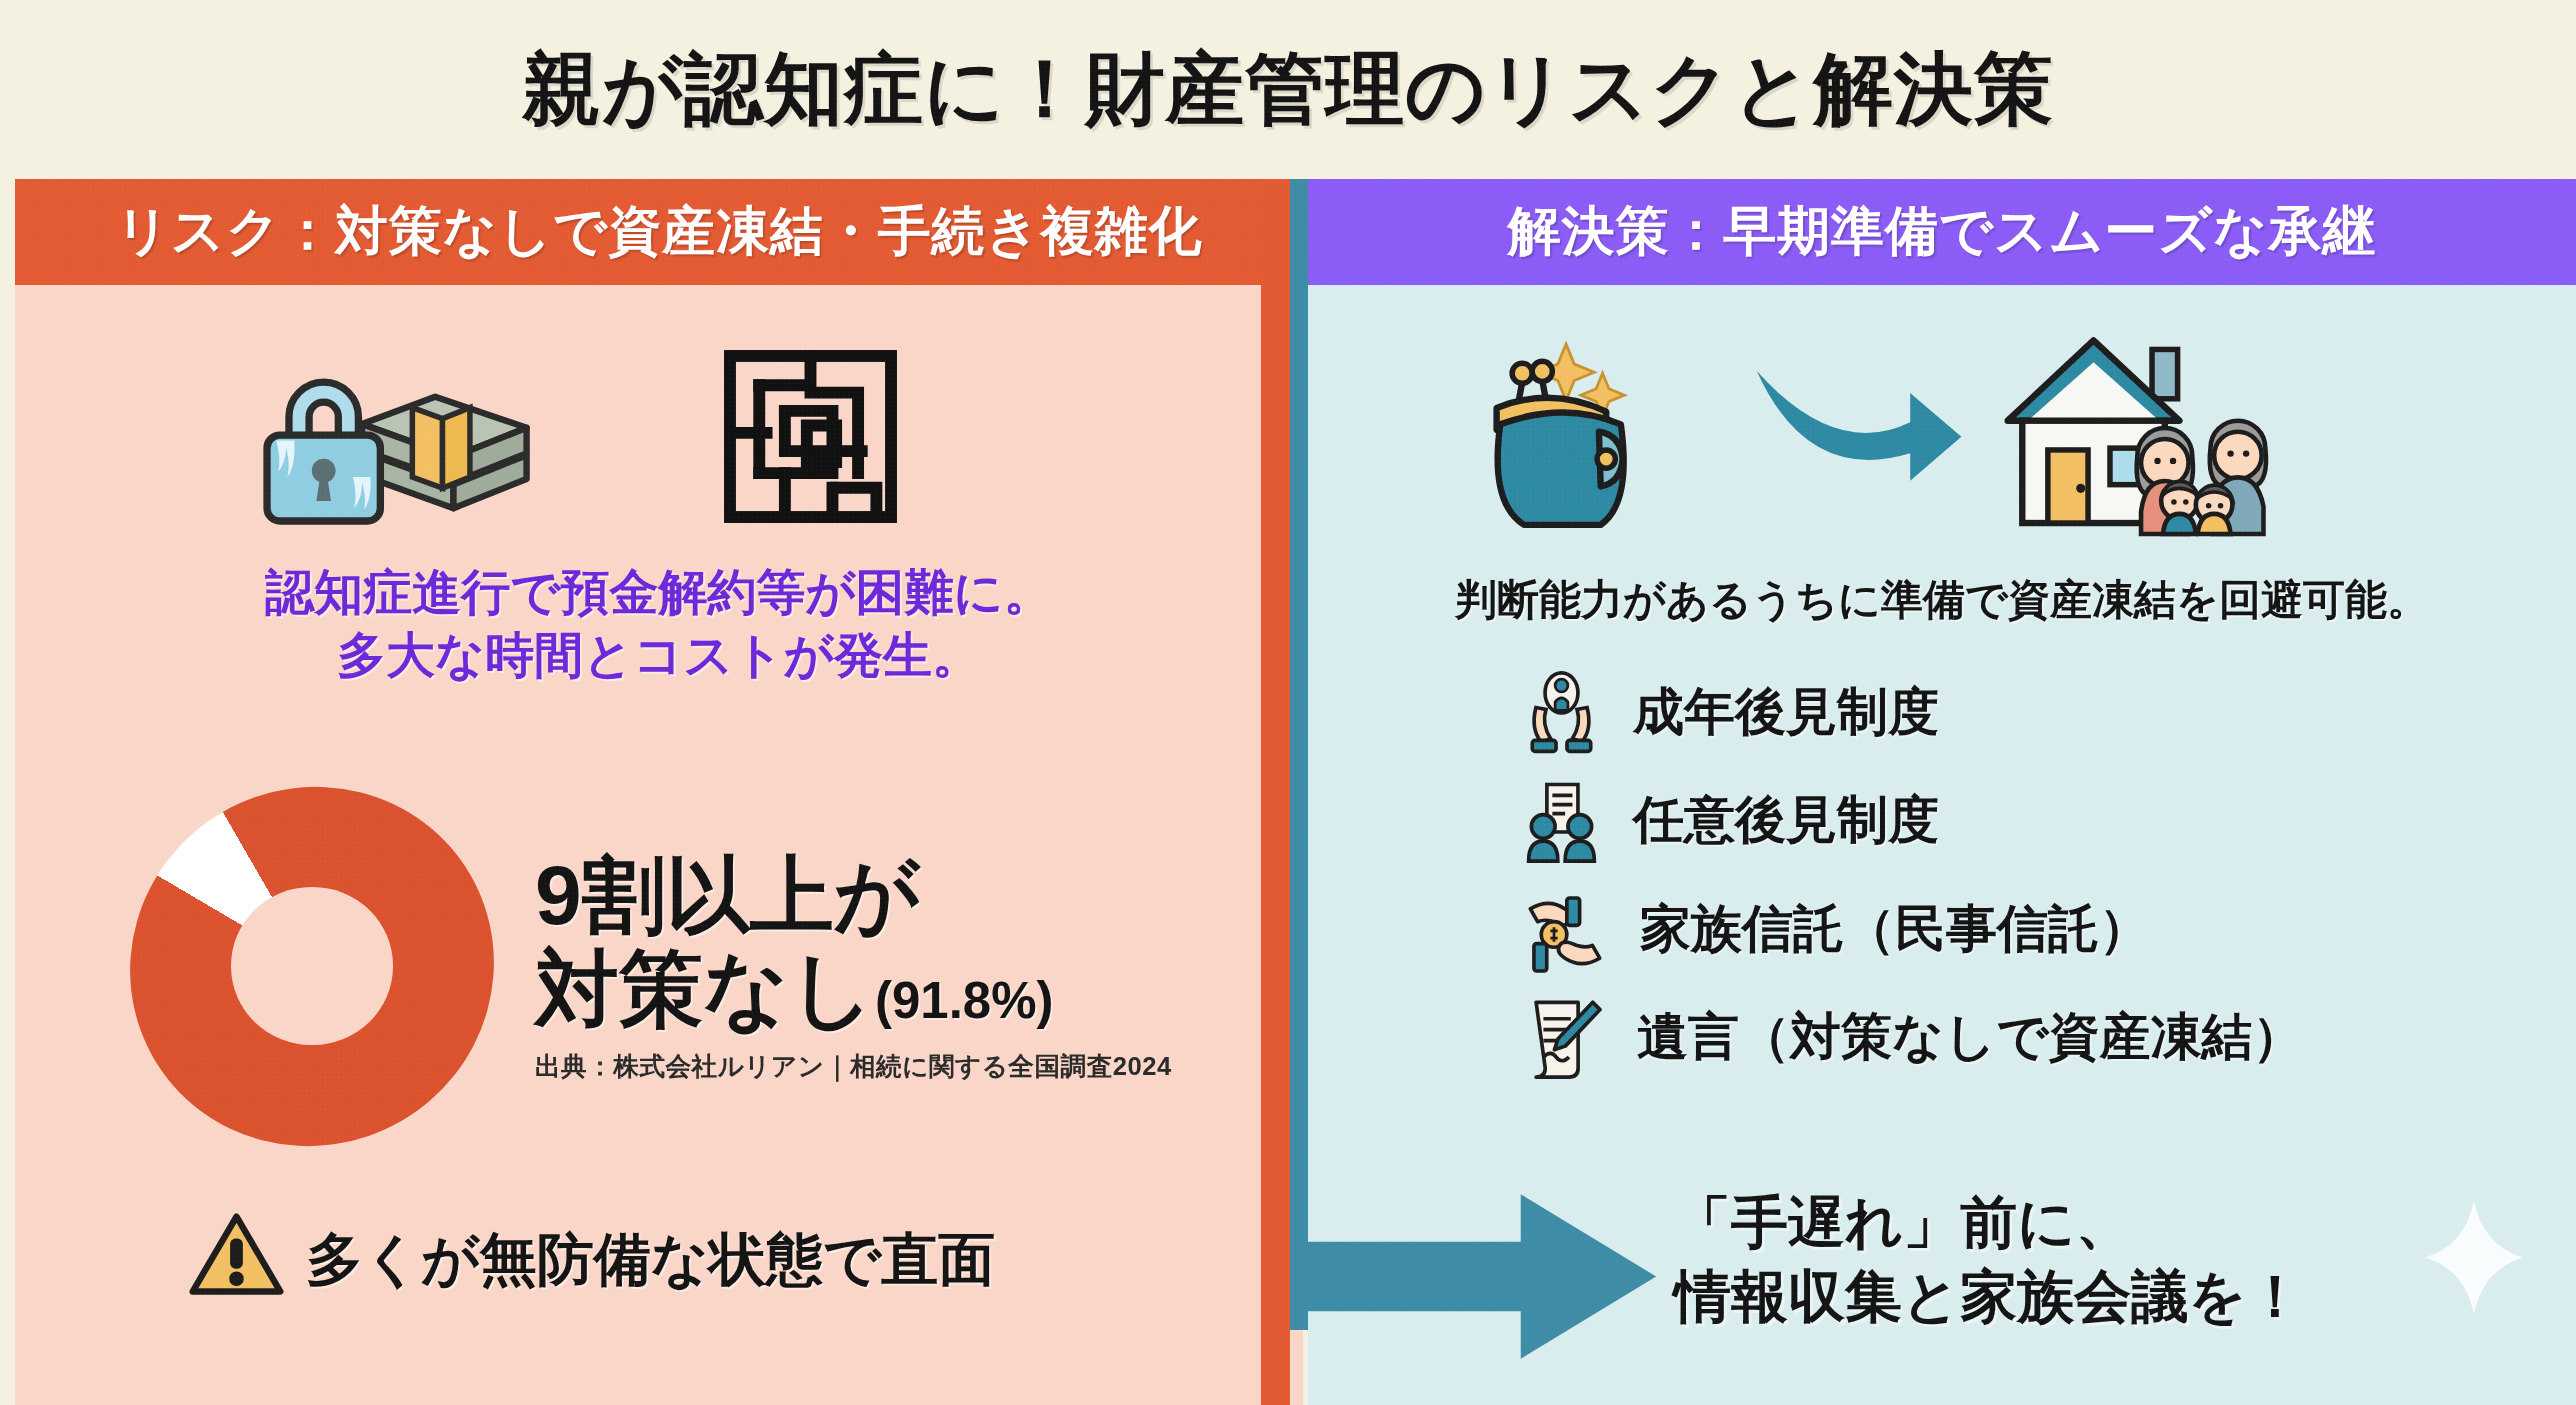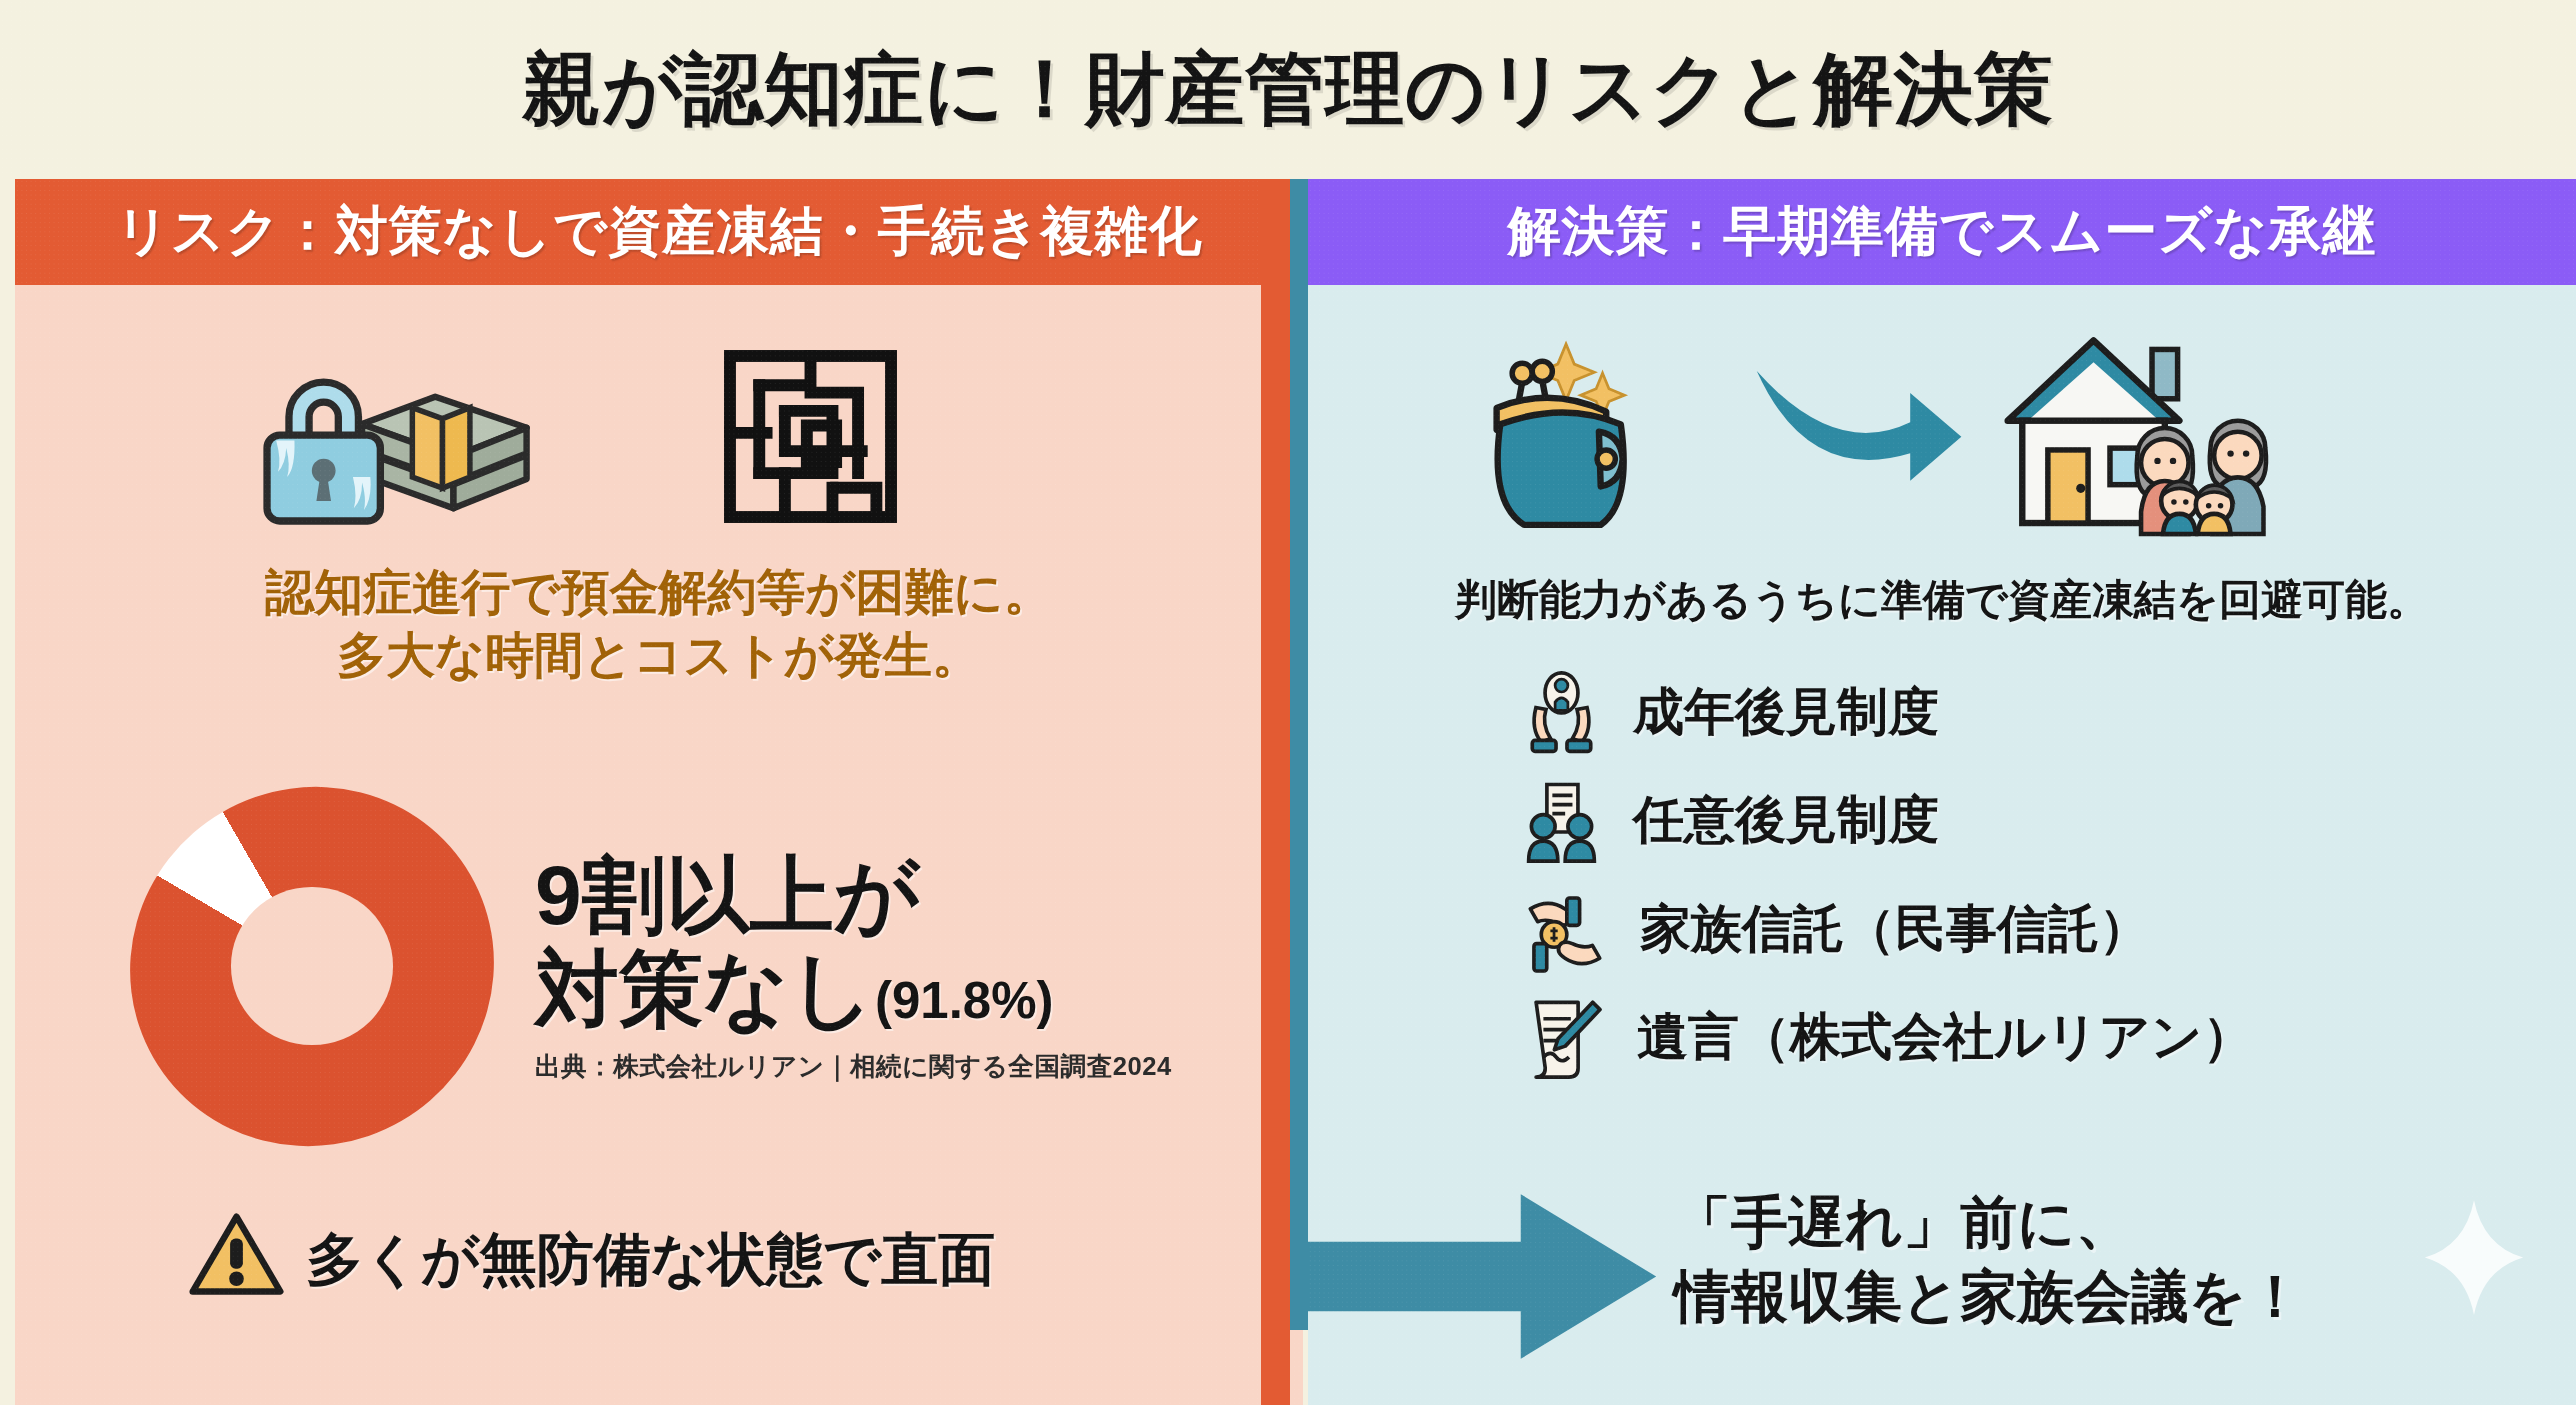--- a/index.html
+++ b/index.html
@@ -106,21 +106,21 @@
 
   .left-body {
     position: absolute;
     left: 0; top: 382px;
     width: 1288px;
     text-align: center;
   }
   .left-body-line {
     font-size: 49px;
     font-weight: 900;
-    color: #a16207;
+    color: #6d28d9;
     line-height: 1.28;
     text-shadow: 1.8px 1.8px 0 rgba(255,255,255,0.55);
   }
 
   
   .stat-row {
     position: absolute;
     left: 0; top: 604px;
     width: 1288px;
     height: 366px;
@@ -491,21 +491,21 @@
 
       <div class="measure-item">
         <span>
           <svg width="81" height="84" viewBox="0 0 88 92">
             <path d="M14 8 h46 v72 q0 10 -10 10 h-36 q10 0 10 -10 z" fill="#F7F3EA" stroke="#1D1D1D" stroke-width="4" stroke-linejoin="round"></path>
             <path d="M22 26 h30 M22 38 h30 M22 50 h20" stroke="#1D1D1D" stroke-width="4"></path>
             <path d="M22 68 q8 -8 14 0 q6 8 14 0" stroke="#1D1D1D" stroke-width="4" fill="none"></path>
             <path d="M76 8 l8 8 l-38 40 l-12 4 l4 -12 z" fill="#2E8AA3" stroke="#1D1D1D" stroke-width="4" stroke-linejoin="round"></path>
           </svg>
         </span>
-        <span class="measure-label">遺言（株式会社ルリアン）</span>
+        <span class="measure-label">遺言（対策なしで資産凍結）</span>
       </div>
     </div>
 
     <div class="cta-band">
       <div class="cta-arrow">
         <svg width="366" height="183" viewBox="0 0 400 200">
           <path d="M0 62 H250 V10 L398 100 L250 190 V138 H0 Z" fill="#3E8CA5"></path>
         </svg>
       </div>
       <div class="cta-text">

